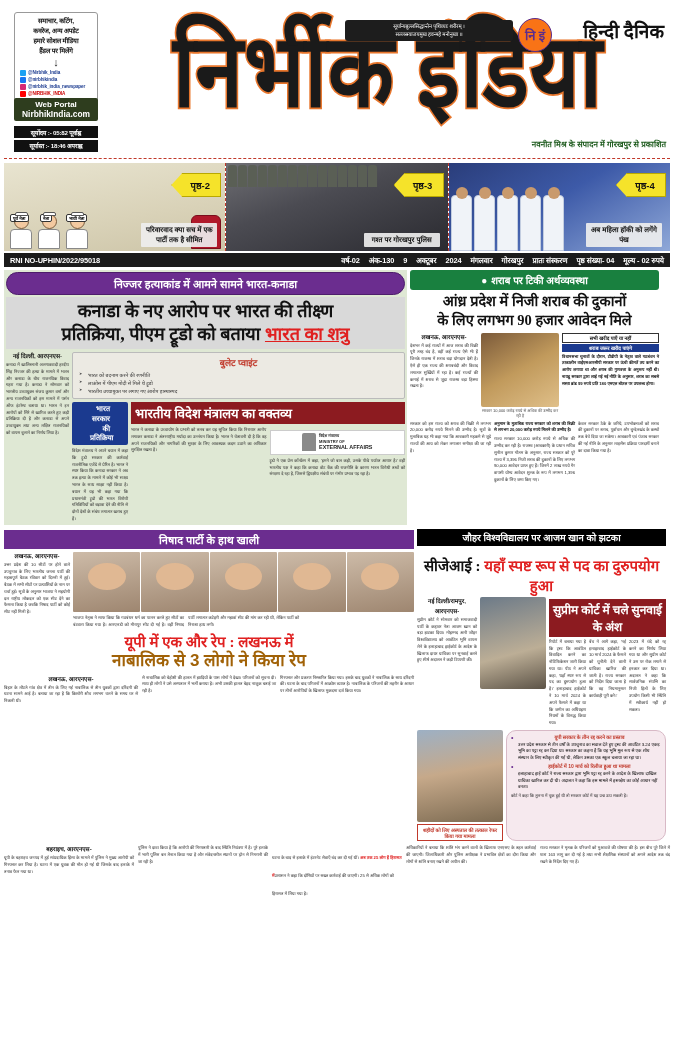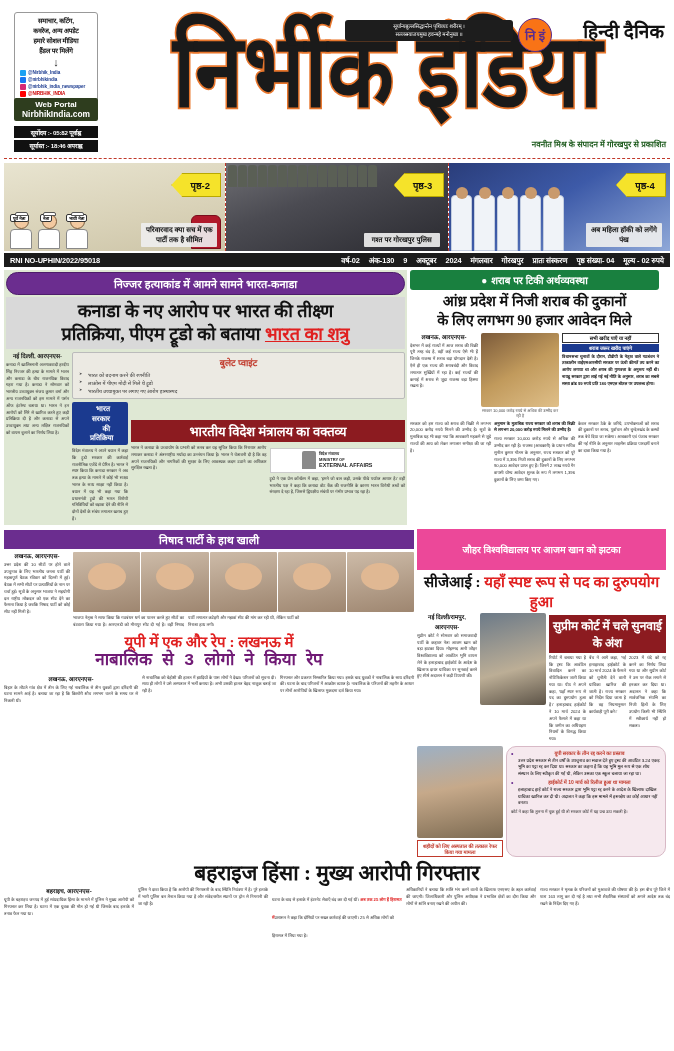--- a/index.html
+++ b/index.html
@@ -180,22 +180,22 @@
   }
   .bullet-list li::before {
     content:"➤"; position:absolute; left:2px; top:0; font-size:4px; color:#555;
   }
 
   .sarkar-label {
     background:#1b3a8f; color:#fff; text-align:right; font-size:7.2px;
     font-weight:bold; padding:2px 18px; line-height:1.35; margin-top:3px; border-radius:2px;
   }
   .mea-bar {
-    background:#8c1b20; color:#fff; text-align:center; font-size:13px;
-    font-weight:bold; padding:2px 4px; margin-top:21px;
+    background:#8c1b20; color:#fff; text-align:left; font-size:13px;
+    font-weight:bold; padding:2px 4px; margin-top:3px;
     font-family:"Liberation Serif", serif;
   }
   .mea-logo {
     display:flex; align-items:center; gap:3px; justify-content:center;
     background:#fff; border:1px solid #ccc; padding:2px 3px; margin:3px auto;
   }
   .mea-emblem { width:14px; height:18px; background:#8a8a8a; border-radius:2px 2px 0 0;}
   .mea-text { font-size:4px; font-weight:bold; color:#222; line-height:1.4;}
   .mea-text .big { font-size:5.4px; }
 
@@ -209,54 +209,54 @@
   .liq-3col > div { flex:1; }
   .boldp { font-weight:bold; color:#111; }
   .caption-sm { font-size:4px; text-align:center; color:#444; margin-top:1px;}
 
   
   .band2 { display:flex; margin:4px 4px 0 4px; gap:3px; }
   .b2-left { width:410px; }
   .b2-right { width:249px; }
 
   .kicker-black {
-    background:#ec4899; color:#fff; text-align:center;
-    font-size:9.5px; font-weight:bold; padding:14px 4px;
+    background:#000000; color:#fff; text-align:center;
+    font-size:9.5px; font-weight:bold; padding:2px 4px;
   }
   .kicker-purple2 {
     background:#6b2d8f; color:#fff; text-align:center;
     font-size:11px; font-weight:bold; padding:2px 4px; margin-top:1px;
   }
   .kicker-white-title {
     text-align:center; font-size:10px; font-weight:bold; color:#111;
     font-family:"Liberation Serif", serif;
   }
   .cji-head {
-    text-align:center; font-size:15px; font-weight:bold; margin-top:1px;
+    text-align:center; font-size:15px; font-weight:bold; margin-top:9px;
     font-family:"Liberation Serif", serif; color:#111;
   }
   .cji-head .red { color:#e02020; }
   .maroon-bar {
     background:#8c1b20; color:#fff; text-align:center; font-size:12px;
     font-weight:bold; padding:2px 4px; margin-top:2px;
     font-family:"Liberation Serif", serif;
   }
   .politicians { display:flex; gap:1px; height:60px; }
   .pfac { flex:1; background:linear-gradient(170deg,#cdbba8,#9e8670); border-radius:1px; position:relative;}
   .pfac::after{content:"";position:absolute;left:22%;top:18%;width:56%;height:45%;border-radius:50%;background:#e0b893;}
   .court-img { height:92px; background:linear-gradient(170deg,#9db0c4 0%,#c6a98a 45%,#7d6b52 100%); border-radius:2px;}
   .azam-img { height:92px; background:linear-gradient(165deg,#6c7a88,#bcae96 60%,#5c5347); border-radius:2px;}
 
   .rape-kicker {
     text-align:center; font-size:15px; font-weight:bold; color:#e02020;
     font-family:"Liberation Serif", serif; margin-top:3px;
   }
   .rape-head {
-    text-align:center; font-size:17px; font-weight:bold; color:#701a75;
-    font-family:Liberation Mono, monospace; line-height:1.2;
+    text-align:center; font-size:17px; font-weight:bold; color:#a16207;
+    font-family:Liberation Sans, sans-serif; line-height:1.2;
   }
   .pinkbox {
     background:#f6e9ee; border:1px solid #d8b9c6; border-radius:10px; padding:3px 4px;
   }
   .pink-bullets { list-style:none; }
   .pink-bullets li { font-size:4.4px; line-height:1.5; padding-left:7px; position:relative; margin-bottom:2px;}
   .pink-bullets li::before { content:"•"; position:absolute; left:0; top:-1px; color:#6b2d8f; font-size:7px;}
   .pb-title { color:#c0392b; font-weight:bold; font-size:5px; text-align:center; display:block;}
 
   .redcap {
@@ -591,21 +591,20 @@
               <span>इलाहाबाद हाई कोर्ट ने राज्य सरकार द्वारा भूमि पट्टा रद्द करने के आदेश के खिलाफ दाखिल याचिका खारिज कर दी थी। अदालत ने कहा कि इस मामले में हस्तक्षेप का कोई आधार नहीं बनता।</span>
             </li>
           </ul>
           <div class="body-col" style="margin-top:2px;">कोर्ट ने कहा कि तुलना में चूक हुई थी तो सरकार कोर्ट में यह प्रश्न उठा सकती है।</div>
         </div>
       </div>
     </div>
   </div>
 
   <div class="band3">
-    <div class="behraich-head">बहराइज हिंसा : मुख्य आरोपी गिरफ्तार</div>
     <div class="band3-cols">
       <div>
         <div class="dateline">बहराइच, आरएनएस-</div>
         <div class="body-col">यूपी के बहराइच जनपद में हुई सांप्रदायिक हिंसा के मामले में पुलिस ने मुख्य आरोपी को गिरफ्तार कर लिया है। घटना में एक युवक की मौत हो गई थी जिसके बाद इलाके में तनाव फैल गया था।</div>
       </div>
       <div class="body-col">पुलिस ने दावा किया है कि आरोपी की गिरफ्तारी के बाद स्थिति नियंत्रण में है। पूरे इलाके में भारी पुलिस बल तैनात किया गया है और संवेदनशील स्थानों पर ड्रोन से निगरानी की जा रही है।</div>
       <div>
         <span class="body-col">घटना के बाद से इलाके में इंटरनेट सेवाएँ बंद कर दी गई थीं। </span><span class="body-col redtext">अब तक 25 लोग हैं हिरासत में</span><span class="body-col">प्रशासन ने कहा कि दोषियों पर सख्त कार्रवाई की जाएगी। 25 से अधिक लोगों को हिरासत में लिया गया है।</span>
       </div>
       <div class="body-col">अधिकारियों ने बताया कि शांति भंग करने वालों के खिलाफ एनएसए के तहत कार्रवाई की जाएगी। जिलाधिकारी और पुलिस अधीक्षक ने प्रभावित क्षेत्रों का दौरा किया और लोगों से शांति बनाए रखने की अपील की।</div>

